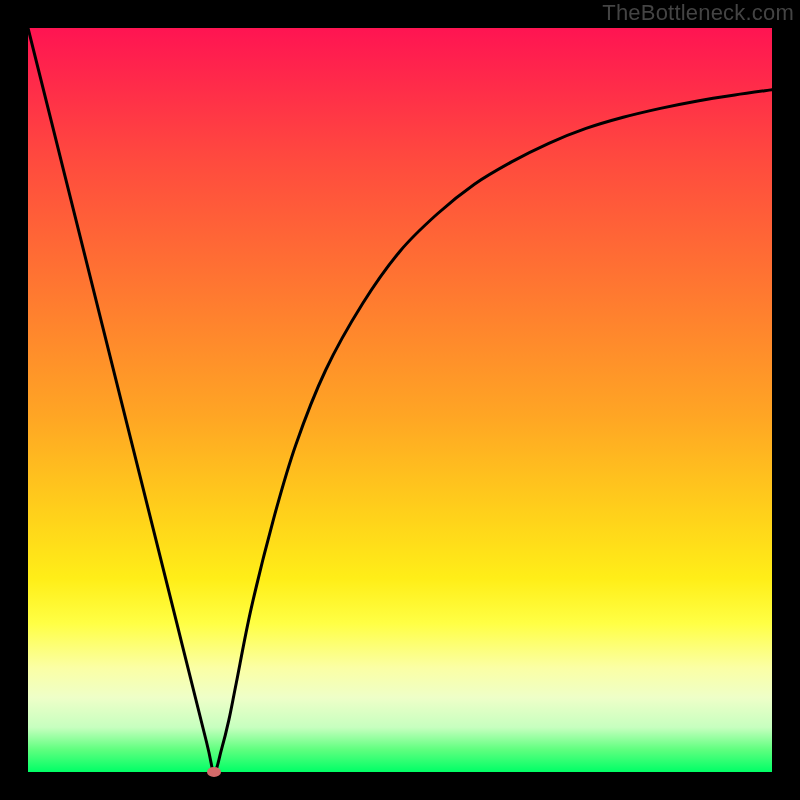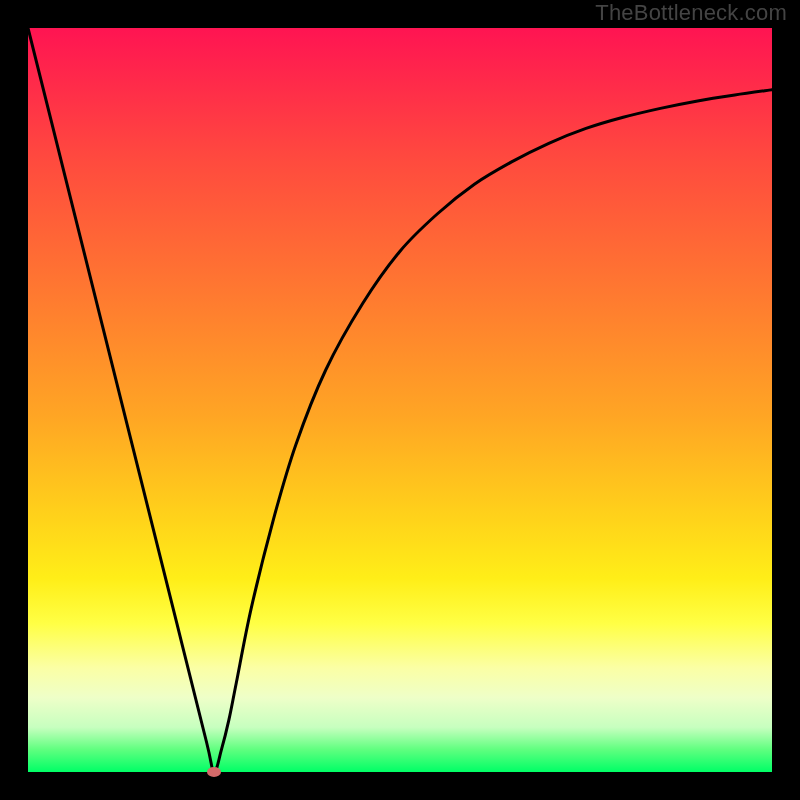--- a/index.html
+++ b/index.html
@@ -35,21 +35,21 @@
       #fbffa5 86%,
       #eeffc8 90%,
       #c7ffbf 94%,
       #5fff7f 97%,
       #00ff66 100%
     );
   }
   .watermark {
     position: absolute;
     top: 0px;
-    right: 13px;
+    right: 6px;
     color: #444;
     font-size: 22px;
     font-weight: 500;
     letter-spacing: 0.2px;
     user-select: none;
   }
   svg.curve {
     position: absolute;
     left: 0;
     top: 0;

